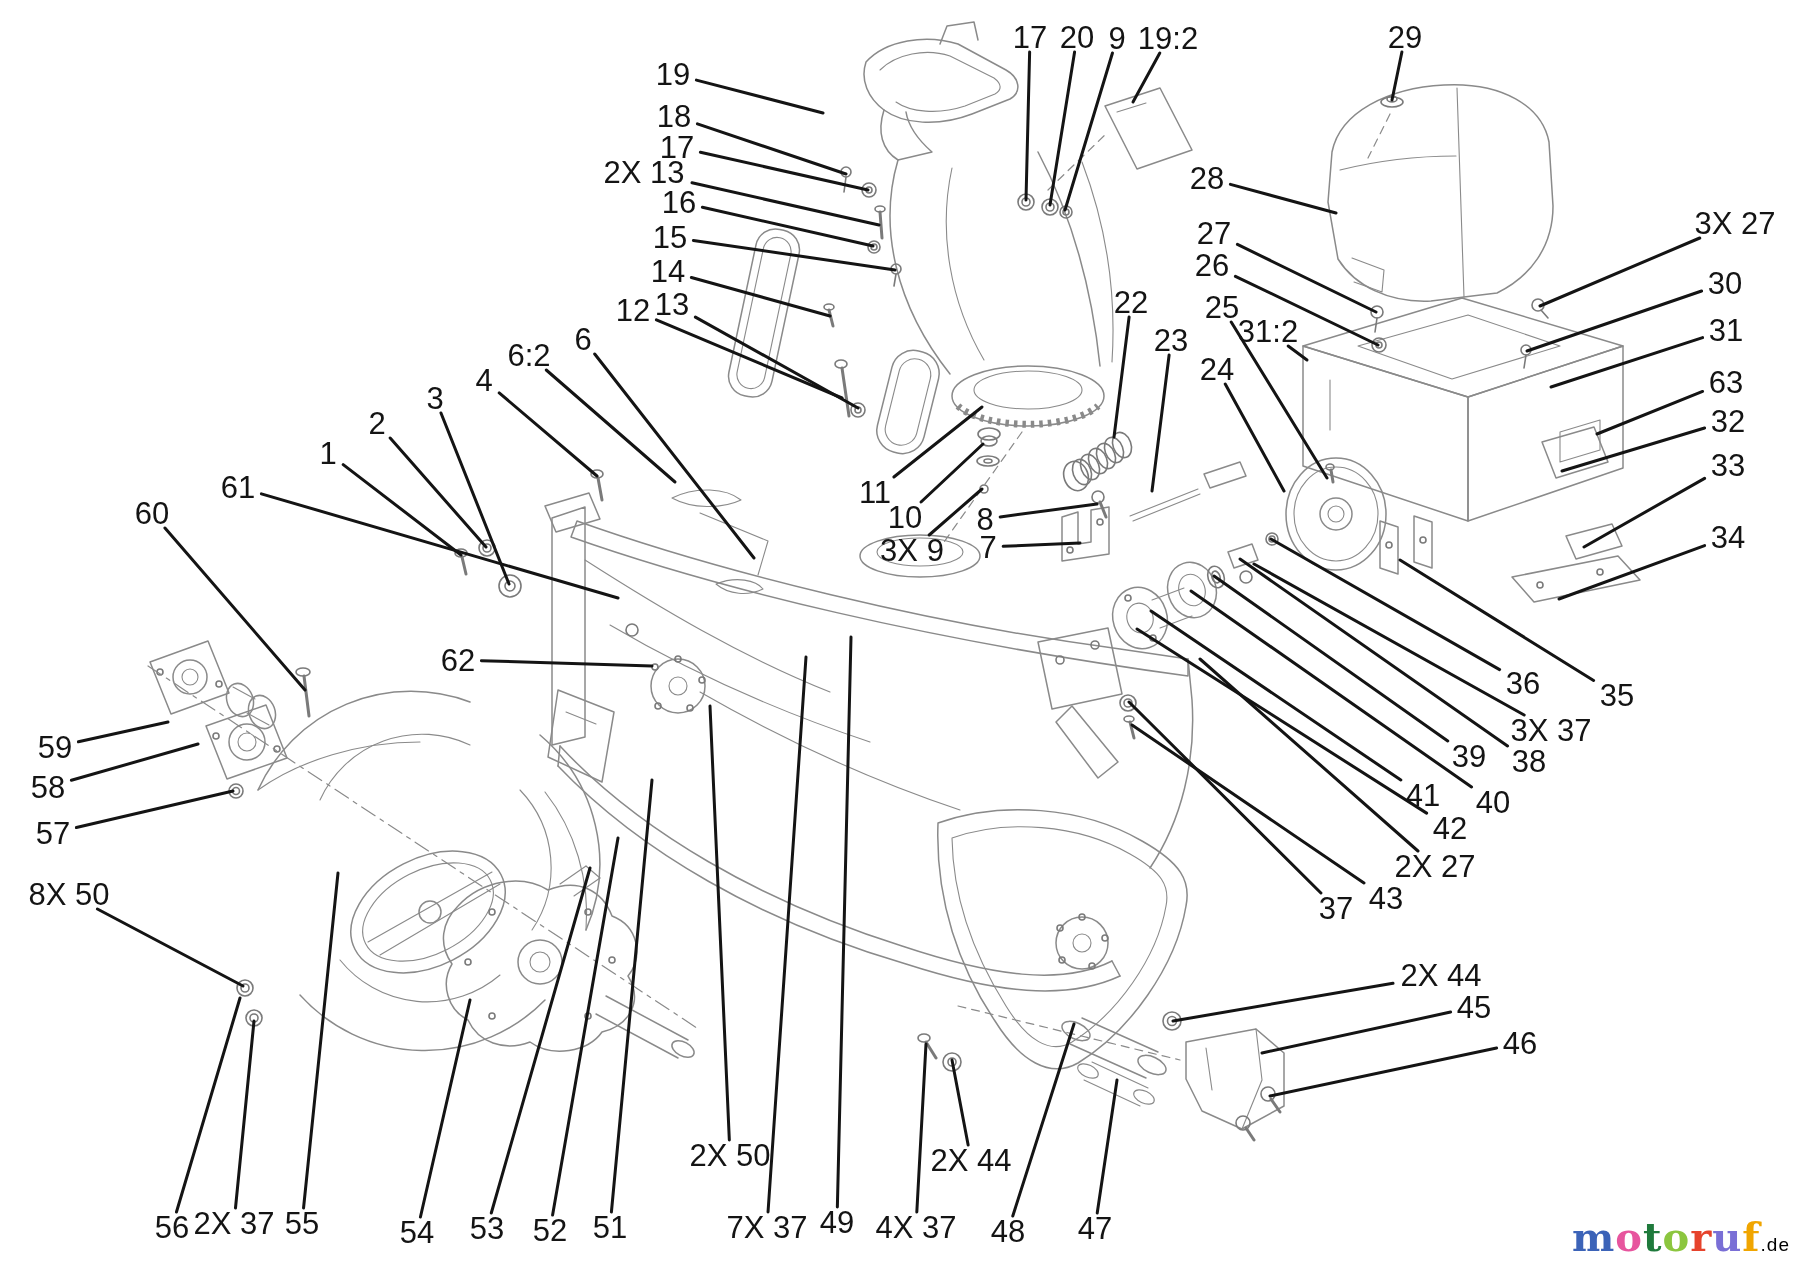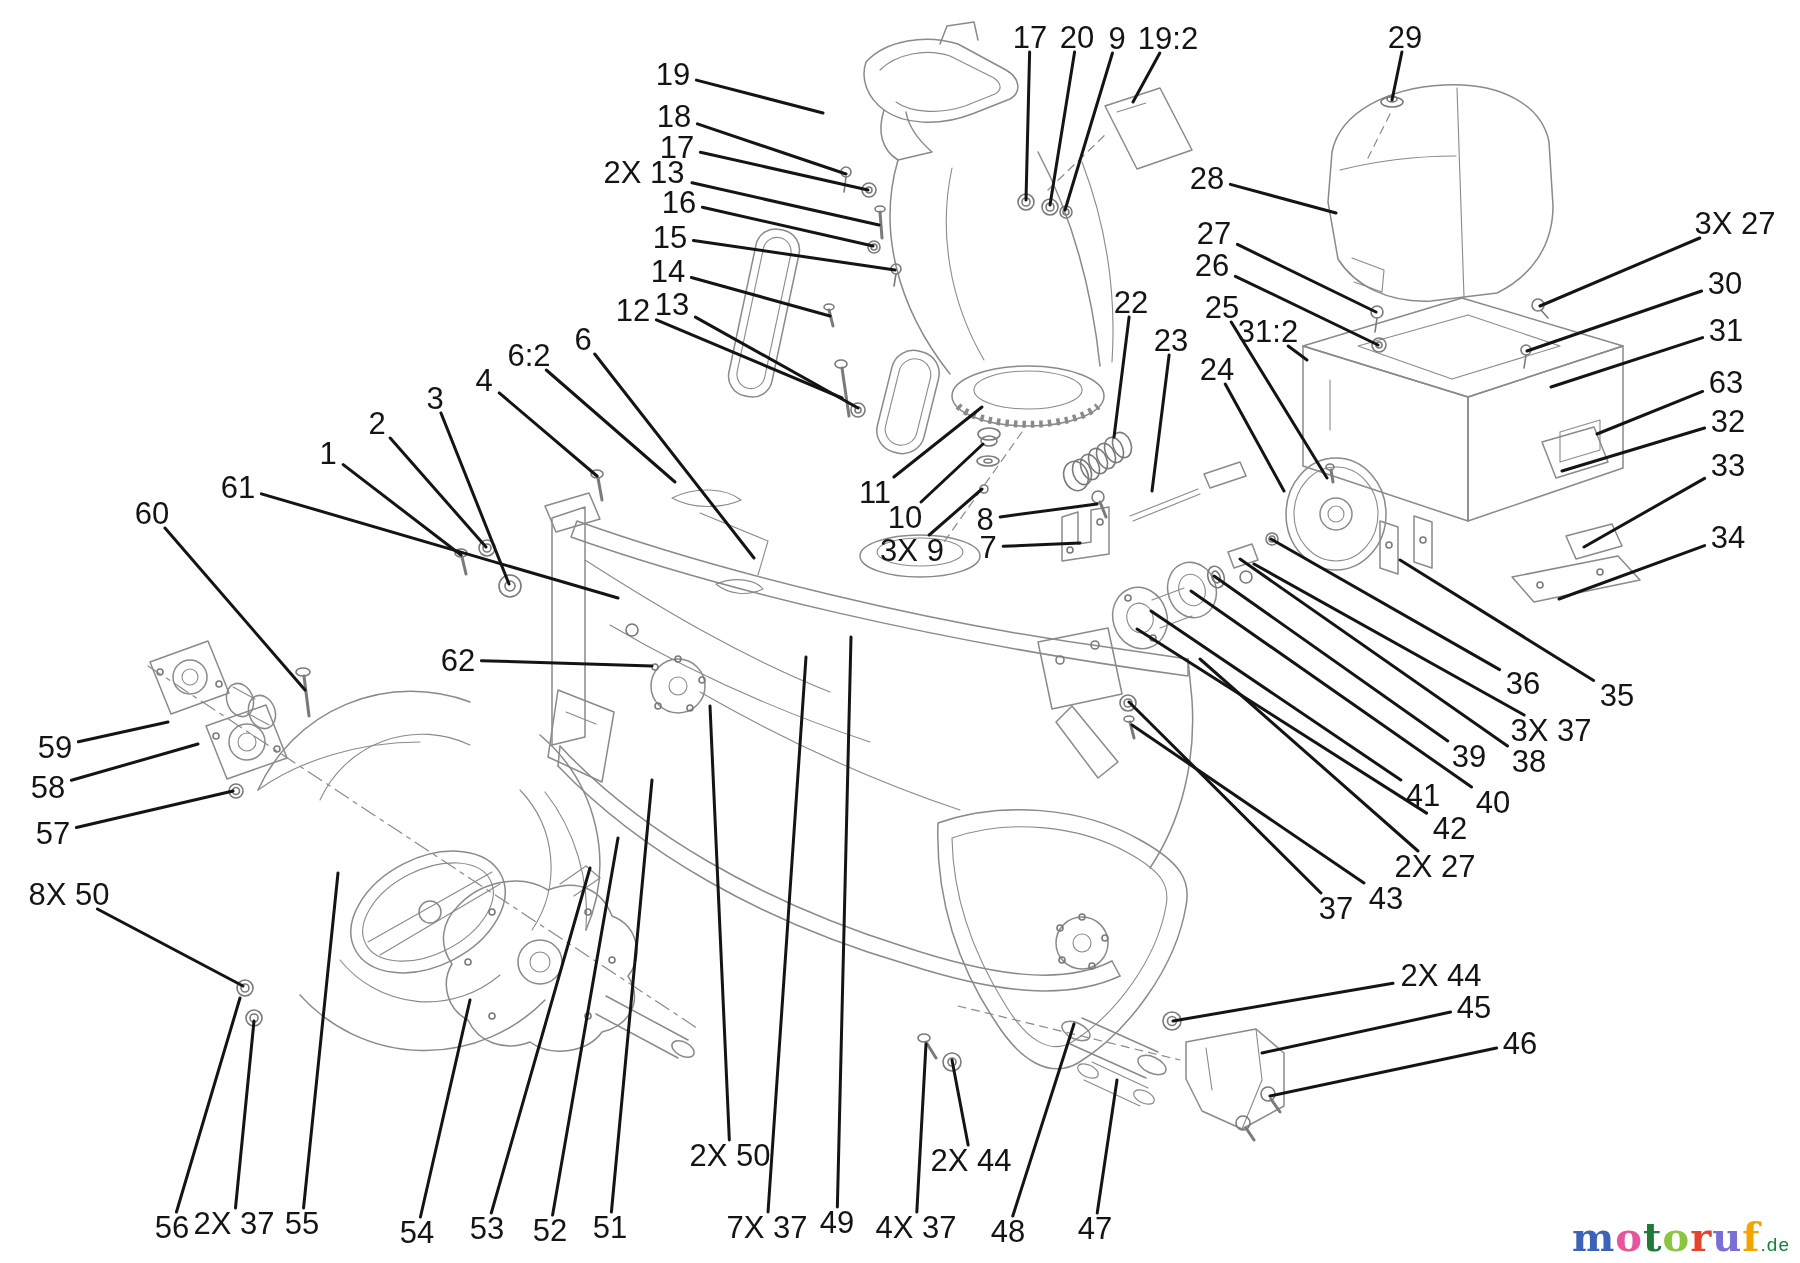--- a/index.html
+++ b/index.html
@@ -17,21 +17,21 @@
   .art .hw{stroke:var(--hw);stroke-width:1.6;}
   .art .bolt{stroke:var(--hw);stroke-width:3;}
   .art .dash{stroke-dasharray:16 6 4 6;stroke-width:1.2;}
   .art .dash2{stroke-dasharray:8 6;stroke-width:1.2;}
   .art .hatch{stroke-dasharray:3.5 5;stroke-width:7;stroke-linecap:butt;}
   .leader{stroke:var(--leader);stroke-width:3;stroke-linecap:round;}
   .plabel{fill:var(--label);font-family:"Liberation Sans", sans-serif;}
   .watermark{position:absolute;right:10px;bottom:6px;
              font-family:"DejaVu Serif", serif;font-weight:bold;
              font-size:40px;letter-spacing:1px;line-height:1;}
-  .watermark .suffix{font-size:19px;color:#15803d;font-weight:normal;
+  .watermark .suffix{font-size:19px;color:#000000;font-weight:normal;
              font-family:"Liberation Sans", sans-serif;}
 </style>
 </head>
 <body>
 
 <div class="stage">
 
 <svg id="diagram-svg" width="1800" height="1263" viewBox="0 0 1800 1263">
 
   <g class="art">

